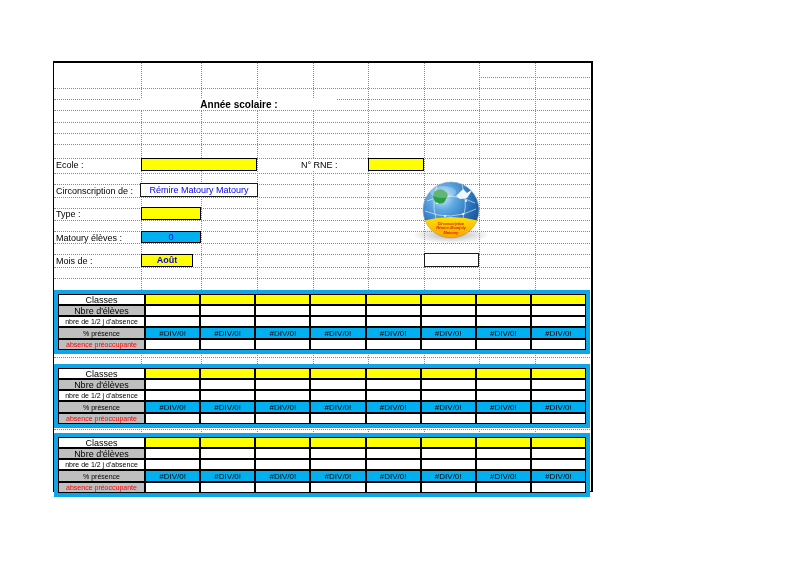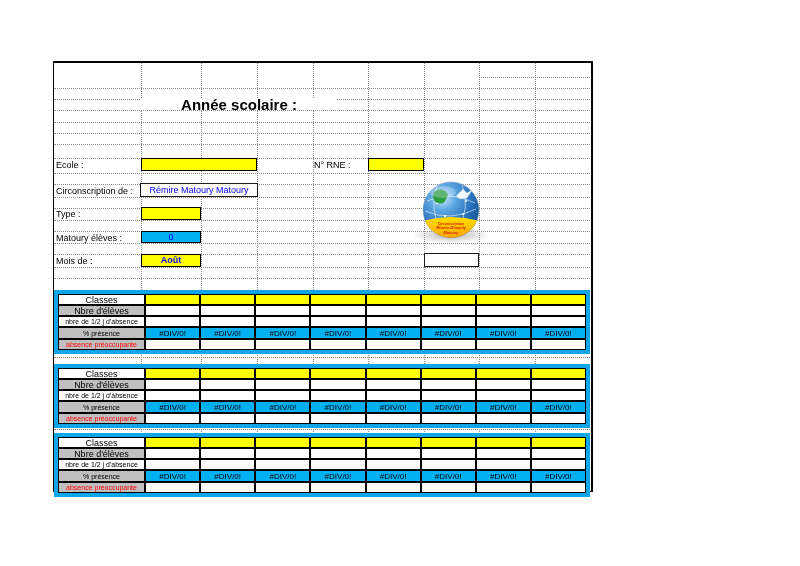--- a/index.html
+++ b/index.html
@@ -22,21 +22,21 @@
   .bold { font-weight:bold; }
   .center { text-align:center; }
 
   .cellbox { position:absolute; z-index:3; border:1px solid #000;
              font-size:9px; line-height:11px; text-align:center; }
   .thickbox { border:1.5px solid #1a1a1a; }
 
   
   #title    { left:0; top:2px;  width:425px; height:12px; font-size:9.5px; z-index:3;}
   #subtitle { left:0; top:14px; width:425px; height:11px; font-size:9px; z-index:3;}
-  #annee    { left:87px; top:36px; width:196px; height:11px; font-size:15px; z-index:3;}
+  #annee    { left:87px; top:36px; width:196px; height:11px; font-size:10px; z-index:3;}
 
   
   #blocks { position:absolute; left:0; top:0; width:536px; height:427px; z-index:4; }
   .block { position:absolute; left:0; width:536px; border:4px solid #0ea5e9; }
   .trow { display:flex; width:100%; }
   .tlabel { width:87px; flex:0 0 87px; border:1px solid #000; display:flex;
             align-items:center; justify-content:center; font-size:9px;
             white-space:nowrap; overflow:hidden; }
   .tlabel.small { font-size:7px; }
   .tcell { flex:1 1 0; border:1px solid #000; display:flex; align-items:center;
@@ -82,34 +82,34 @@
         <div class="vline" style="left: 314px; top: 0px; height: 427px;"></div>
         <div class="vline" style="left: 370px; top: 0px; height: 427px;"></div>
         <div class="vline" style="left: 425px; top: 0px; height: 427px;"></div>
         <div class="vline" style="left: 481px; top: 0px; height: 427px;"></div>
       </div>
 
     <div id="annee" class="abs cover center bold lbl">Année scolaire :</div>
 
     <div class="abs lbl" style="left:2px; top:96px;">Ecole :</div>
     <div class="cellbox" style="left:87px; top:95px; width:116px; height:13px; background:#FFFF00;"></div>
-    <div class="abs lbl cover" style="left:260px; top:96px; width:75px;">N° RNE :</div>
+    <div class="abs lbl cover" style="left:247px; top:96px; width:75px;">N° RNE :</div>
     <div class="cellbox" style="left:314px; top:95px; width:56px; height:13px; background:#FFFF00;"></div>
 
     <div class="abs lbl" style="left:2px; top:122px;">Circonscription de :</div>
     <div class="cellbox thickbox" style="left:86px; top:120px; width:118px; height:14px; background:#FFFFFF; color:#0000FF; line-height:12px;">Rémire Matoury Matoury</div>
 
     <div class="abs lbl" style="left:2px; top:145px;">Type :</div>
     <div class="cellbox" style="left:87px; top:144px; width:60px; height:13px; background:#FFFF00;"></div>
 
     <div class="abs lbl" style="left:2px; top:169px;">Matoury élèves :</div>
     <div class="cellbox" style="left:87px; top:168px; width:60px; height:12px; background:#00B0F0; color:#0000FF; line-height:10px;">0</div>
 
     <div class="abs lbl" style="left:2px; top:192px;">Mois de :</div>
-    <div class="cellbox bold" style="left:87px; top:191px; width:60px; height:13px; background:#FFFF00; color:#0000FF;">Août</div>
+    <div class="cellbox bold" style="left:87px; top:191px; width:52px; height:13px; background:#FFFF00; color:#0000FF;">Août</div>
     <div class="cellbox thickbox" style="left:370px; top:190px; width:55px; height:14px; background:#FFFFFF;"></div>
 
     <div id="logo-shadow" class="abs"></div>
     <div id="logo" class="abs">
       <svg viewBox="0 0 58 58" width="58" height="58">
         <defs>
           <radialGradient id="gblue" cx="35%" cy="28%" r="80%">
             <stop offset="0%" stop-color="#cfe7fa"></stop>
             <stop offset="28%" stop-color="#5fa9e2"></stop>
             <stop offset="65%" stop-color="#2a72bc"></stop>

